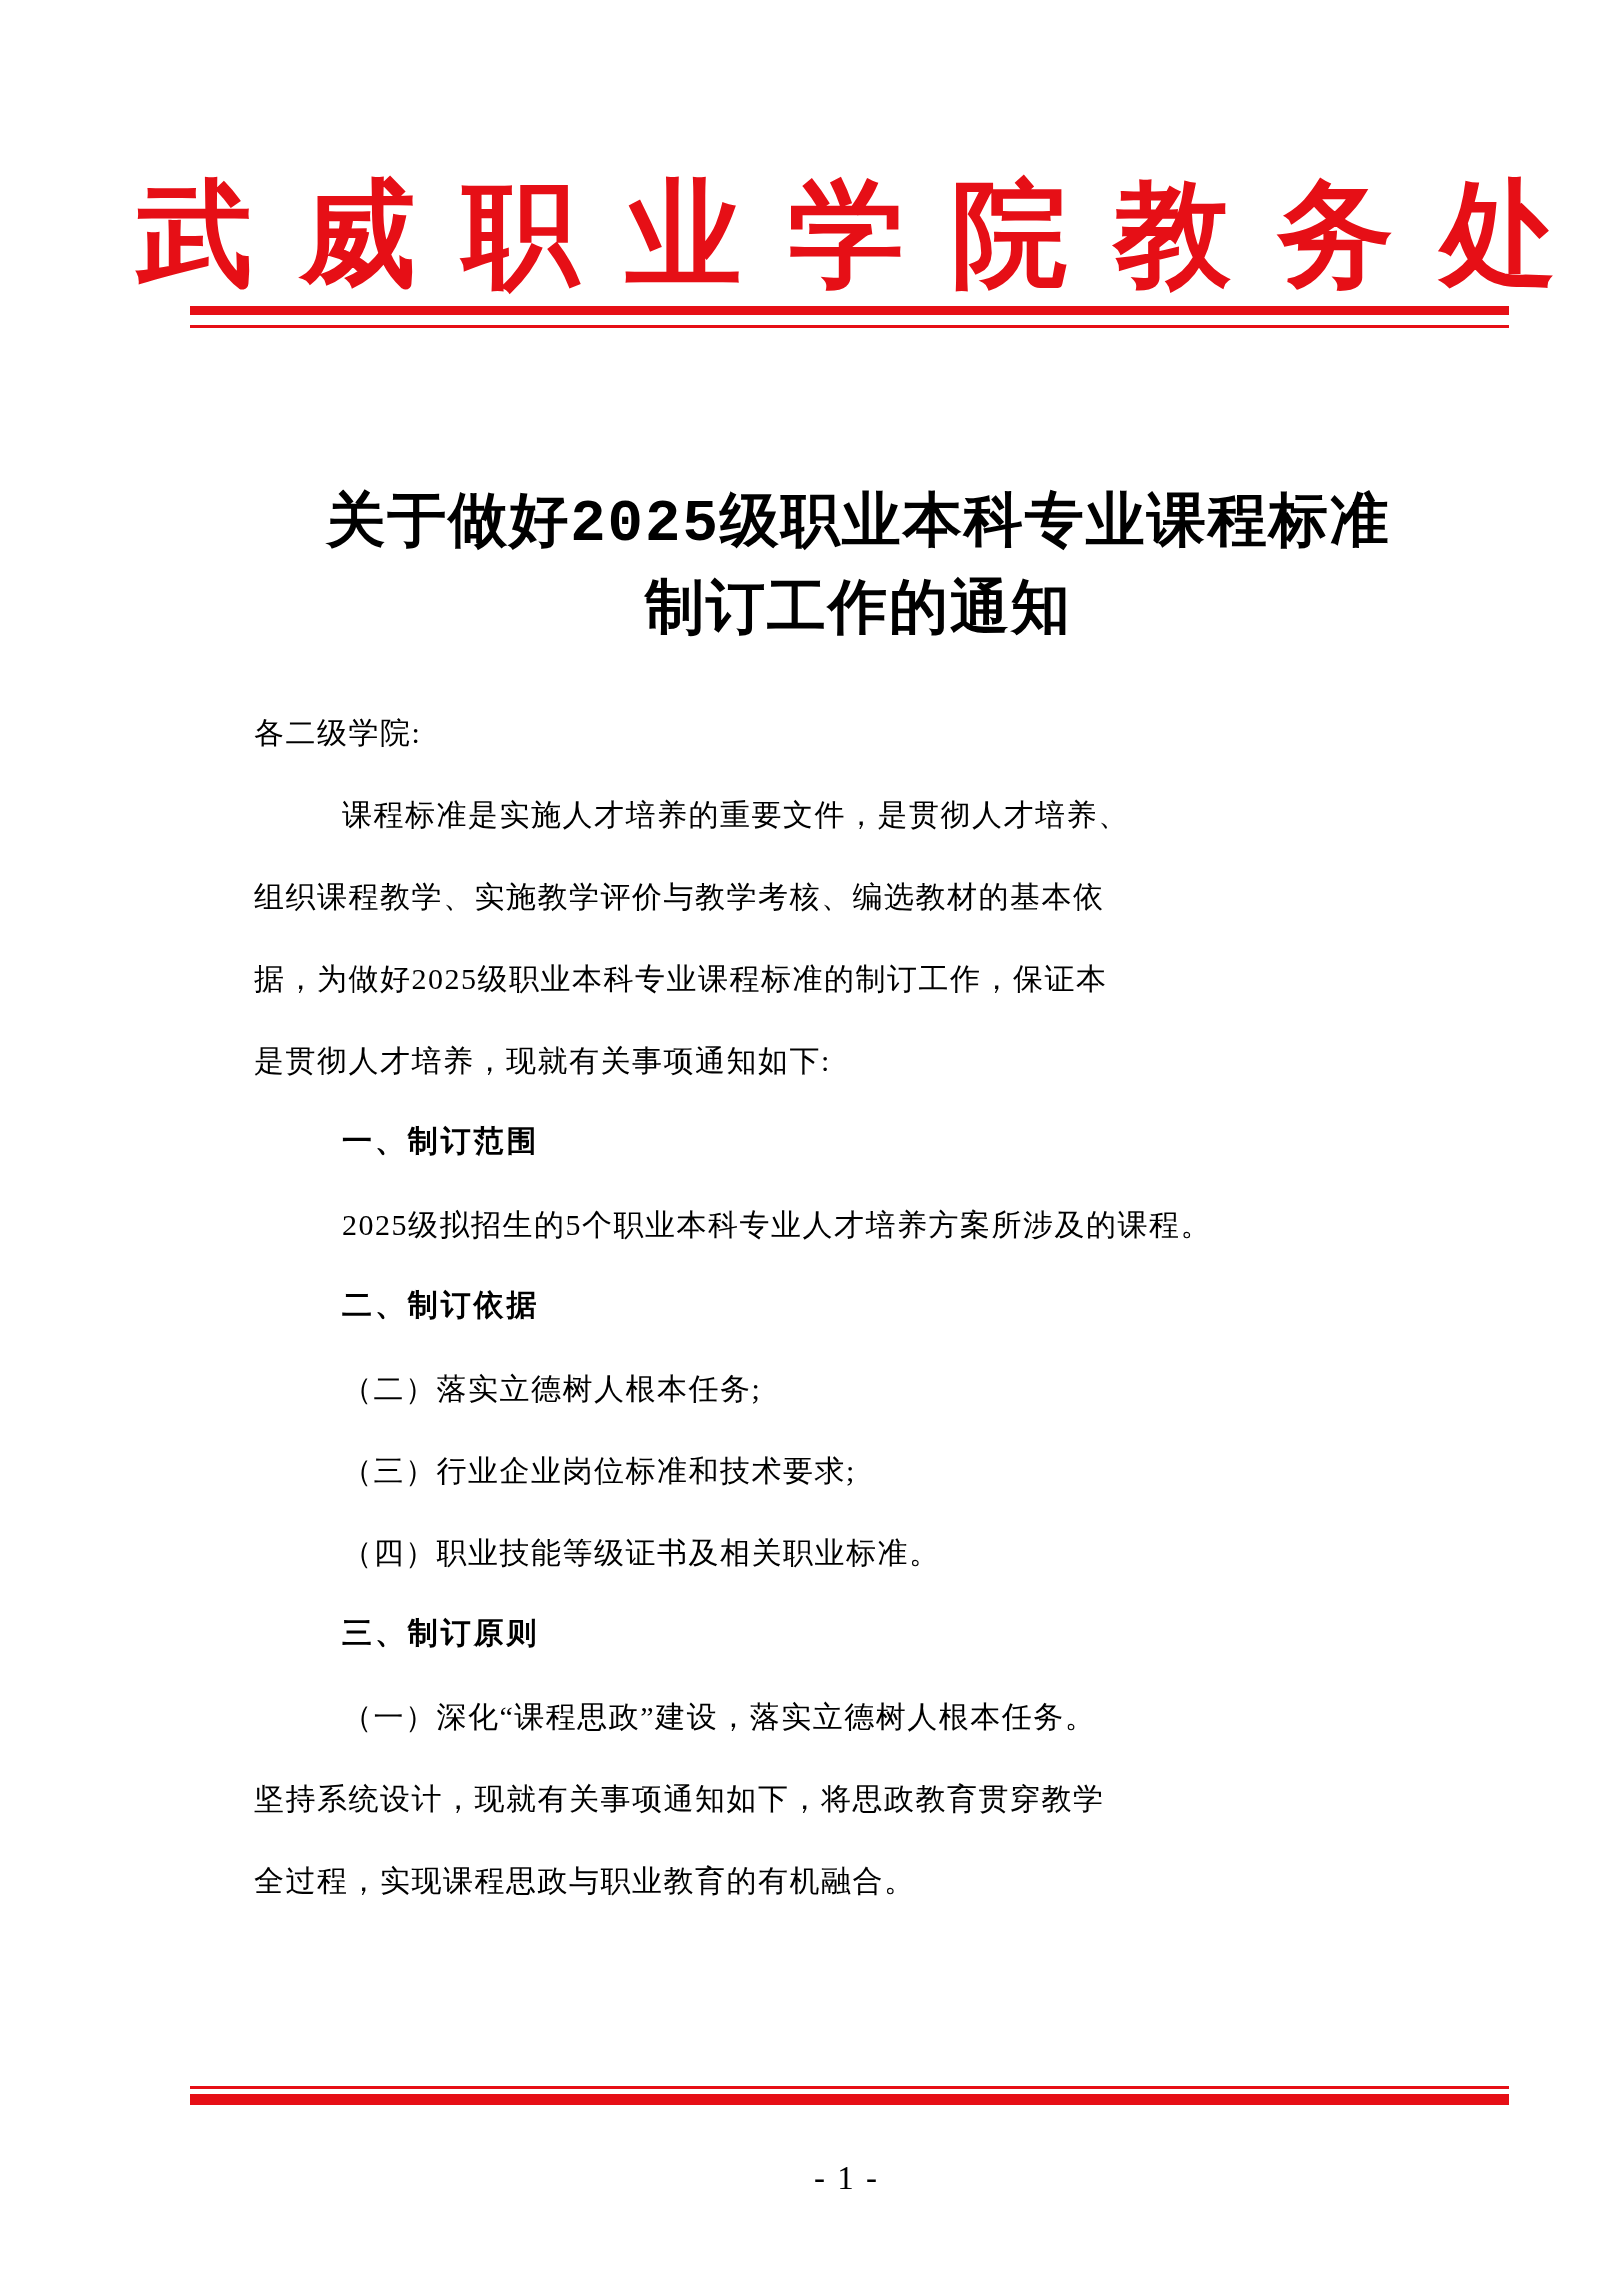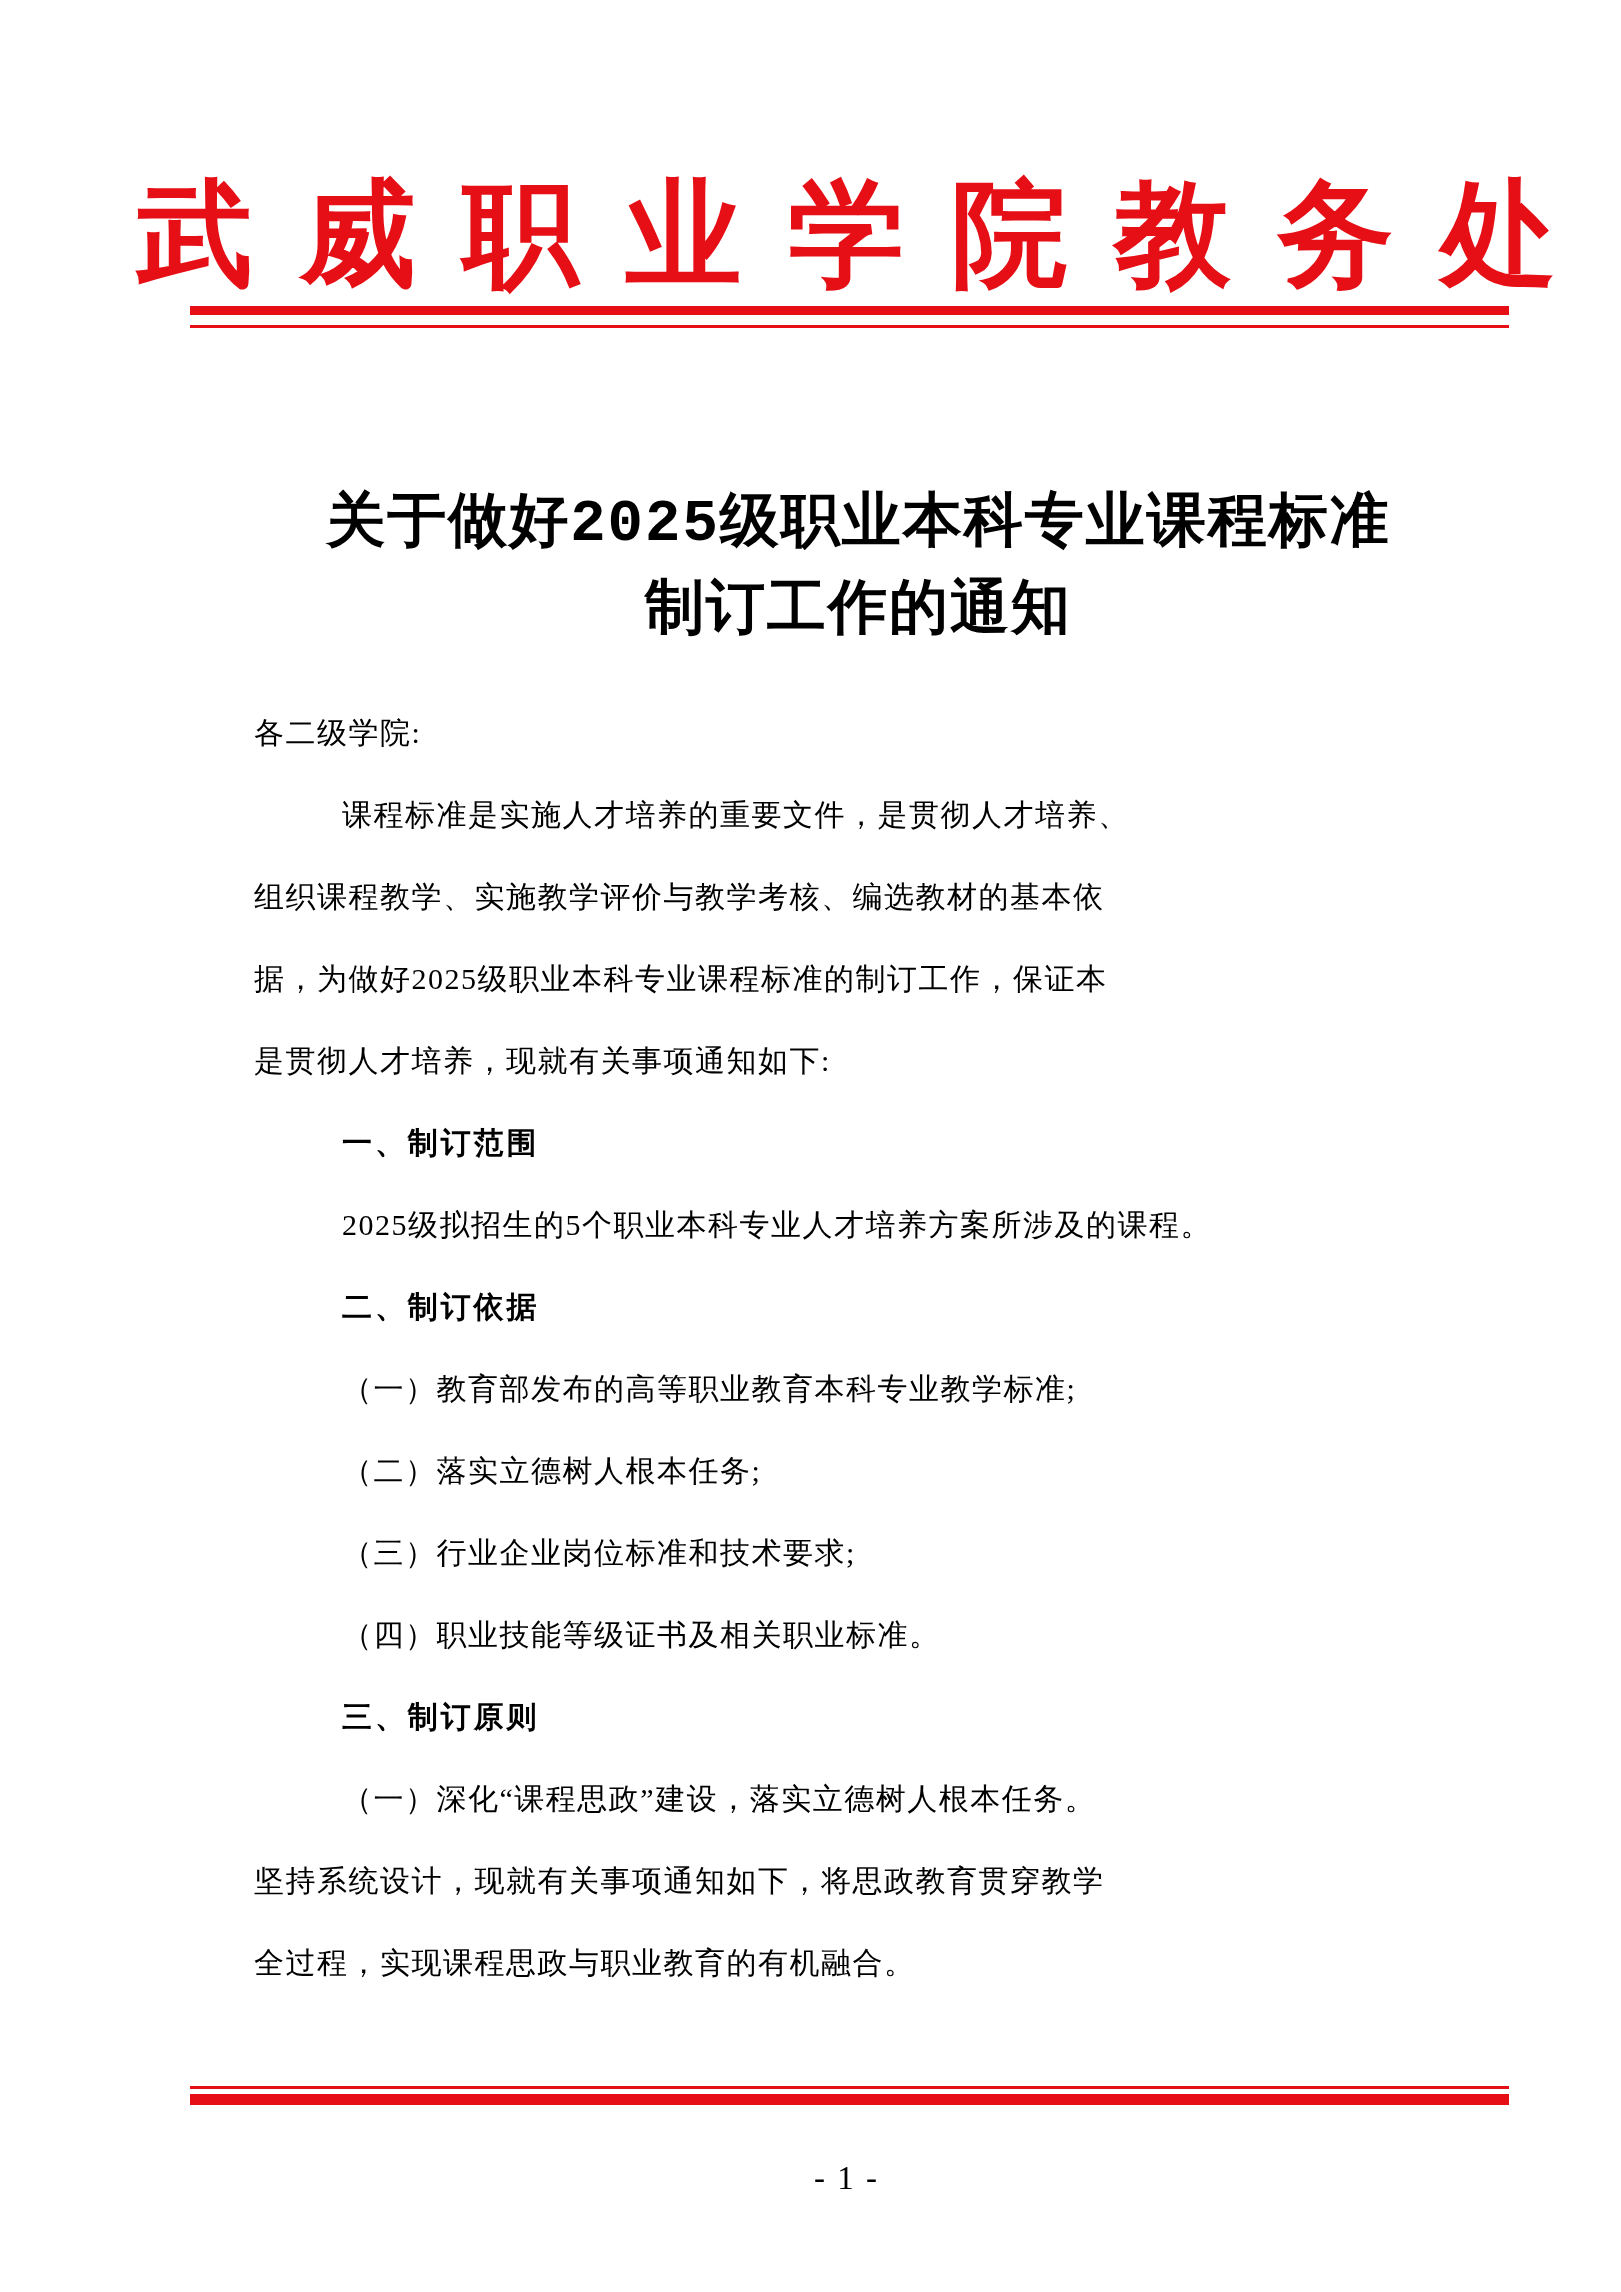--- a/index.html
+++ b/index.html
@@ -69,21 +69,21 @@
     left: 218px;
     width: 1264px;
     font-family: "Liberation Serif", serif;
     font-size: 30px;
     line-height: 82px;
     letter-spacing: 1.5px;
   }
   .line { white-space: nowrap; }
   .indent { text-indent: 88px; }
   .heading {
-    font-family: Liberation Sans, sans-serif;
+    font-family: Liberation Mono, monospace;
     font-weight: bold;
     letter-spacing: 2.9px;
   }
 
   
   .footer-page {
     position: absolute;
     top: 2160px;
     left: 0;
     width: 100%;
@@ -111,21 +111,20 @@
 
   <div class="body-text">
     <div class="line">各二级学院:</div>
     <div class="line indent">课程标准是实施人才培养的重要文件，是贯彻人才培养、</div>
     <div class="line">组织课程教学、实施教学评价与教学考核、编选教材的基本依</div>
     <div class="line">据，为做好2025级职业本科专业课程标准的制订工作，保证本</div>
     <div class="line">是贯彻人才培养，现就有关事项通知如下:</div>
     <div class="line indent heading">一、制订范围</div>
     <div class="line indent">2025级拟招生的5个职业本科专业人才培养方案所涉及的课程。</div>
     <div class="line indent heading">二、制订依据</div>
-    <div class="line indent">（一）教育部发布的高等职业教育本科专业教学标准;</div>
     <div class="line indent">（二）落实立德树人根本任务;</div>
     <div class="line indent">（三）行业企业岗位标准和技术要求;</div>
     <div class="line indent">（四）职业技能等级证书及相关职业标准。</div>
     <div class="line indent heading">三、制订原则</div>
     <div class="line indent">（一）深化“课程思政”建设，落实立德树人根本任务。</div>
     <div class="line">坚持系统设计，现就有关事项通知如下，将思政教育贯穿教学</div>
     <div class="line">全过程，实现课程思政与职业教育的有机融合。</div>
   </div>
 
   <div class="rule rule-thin-bottom"></div>

